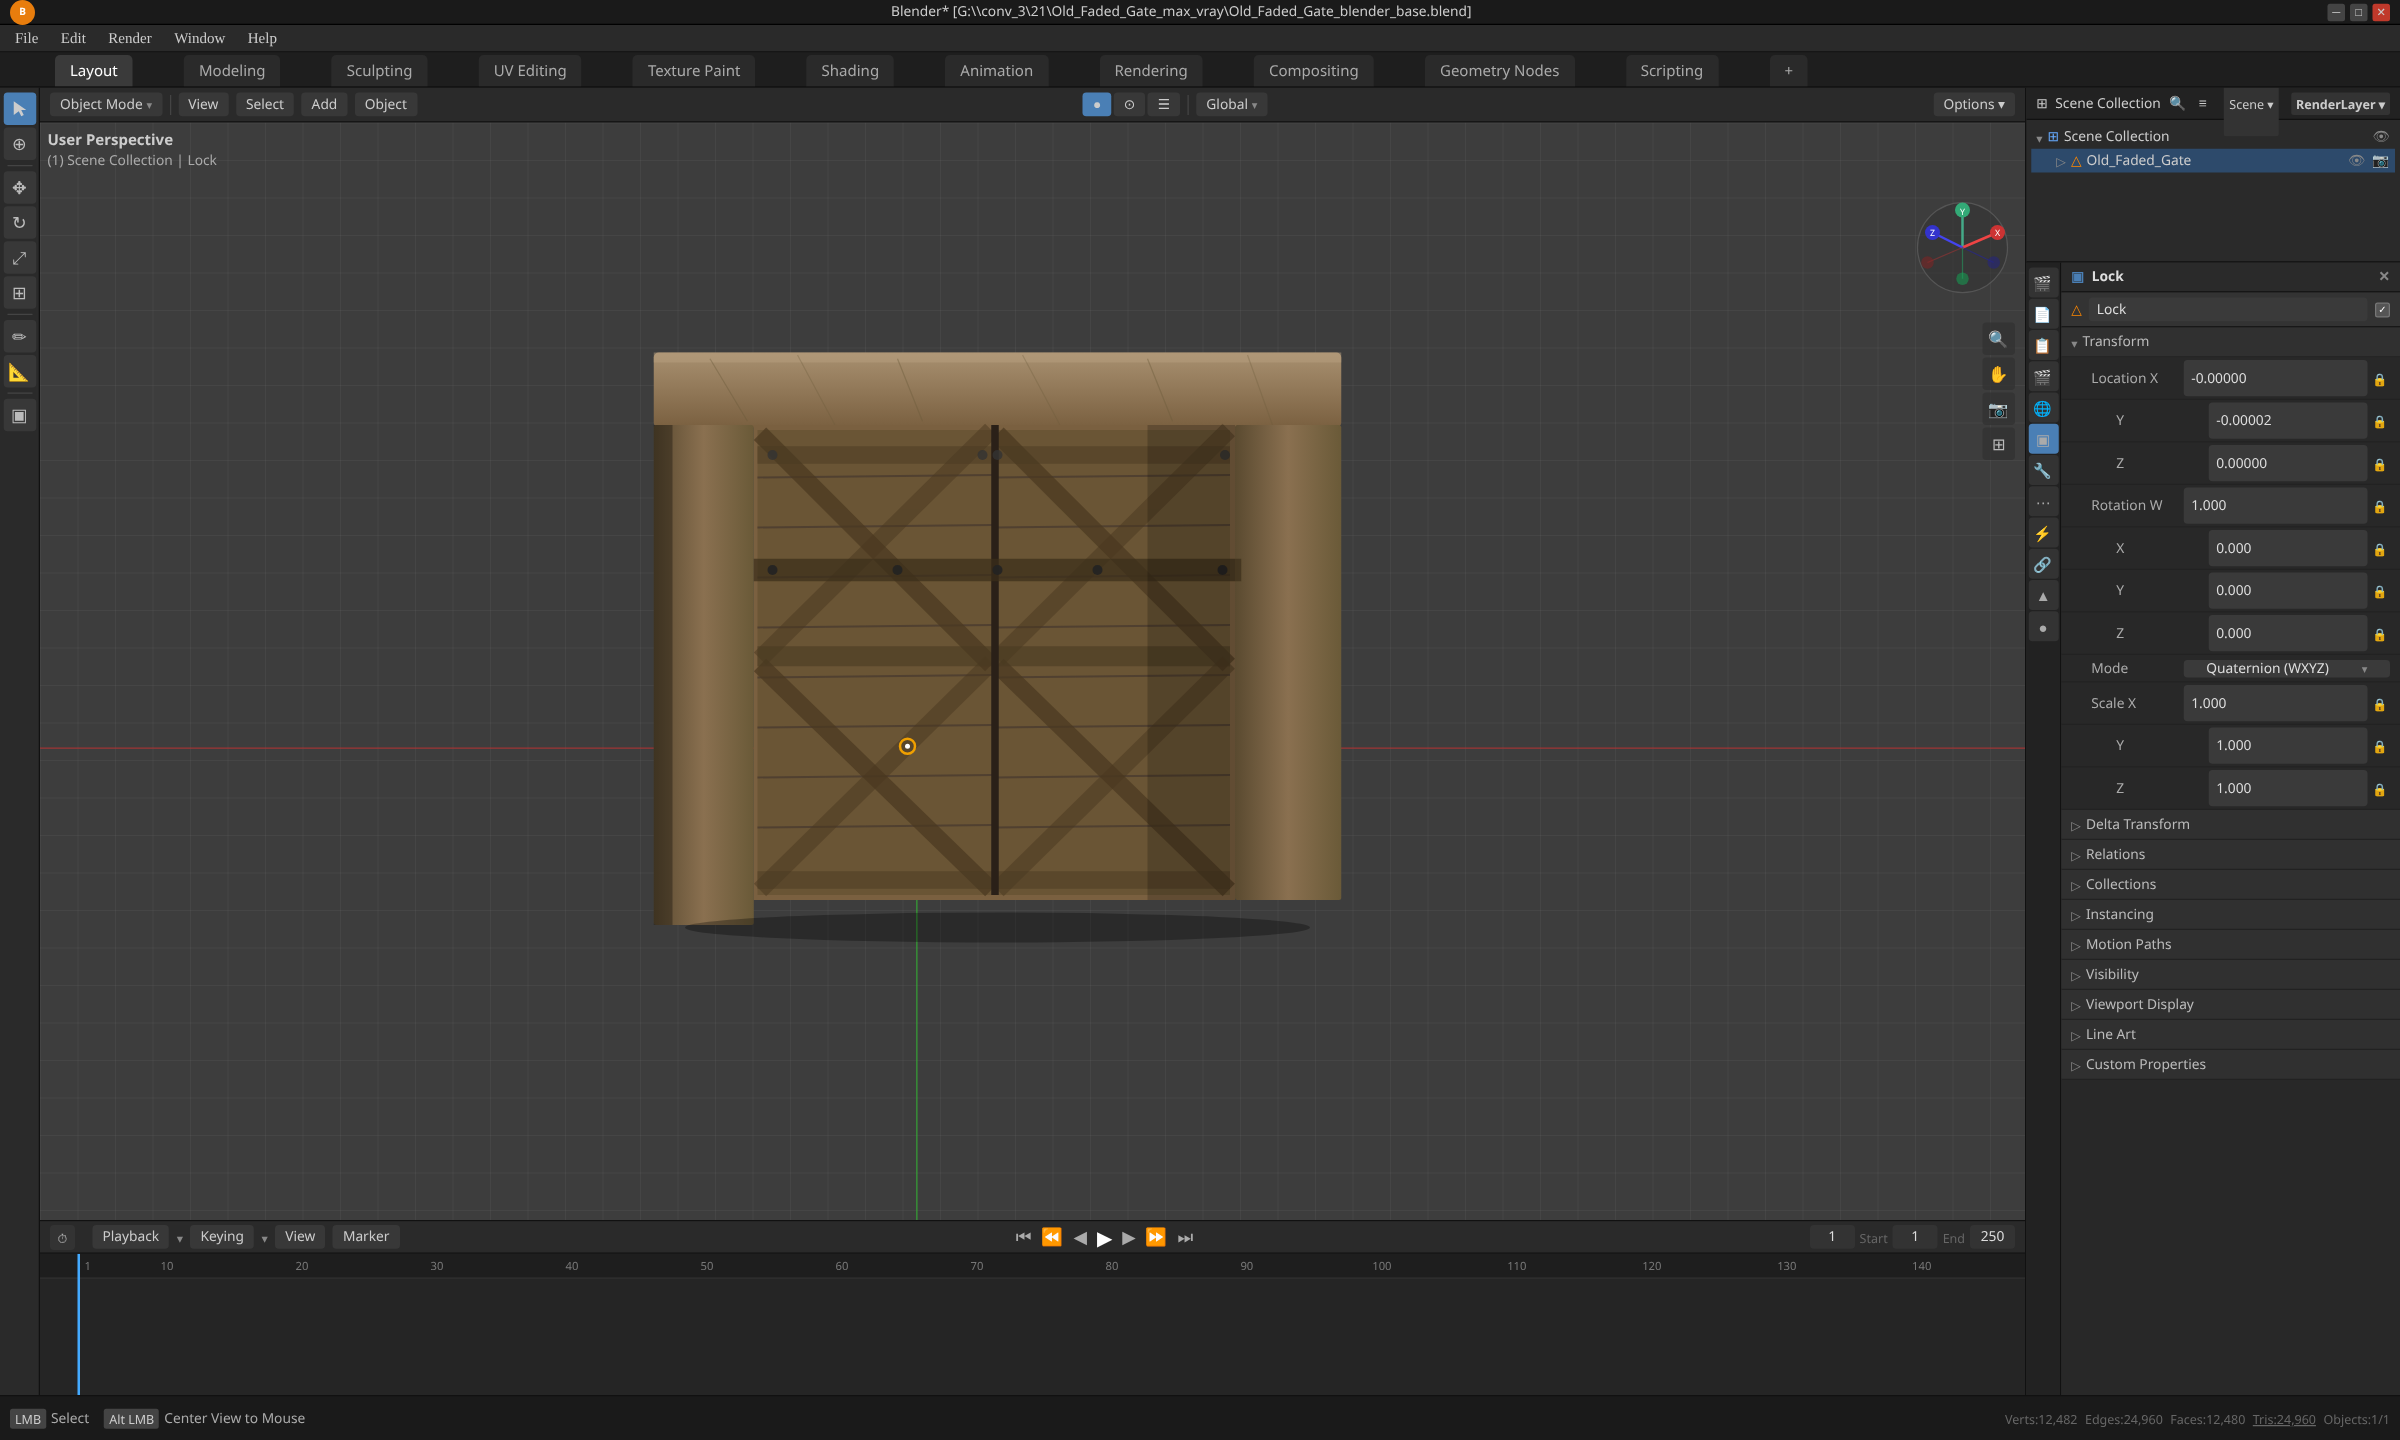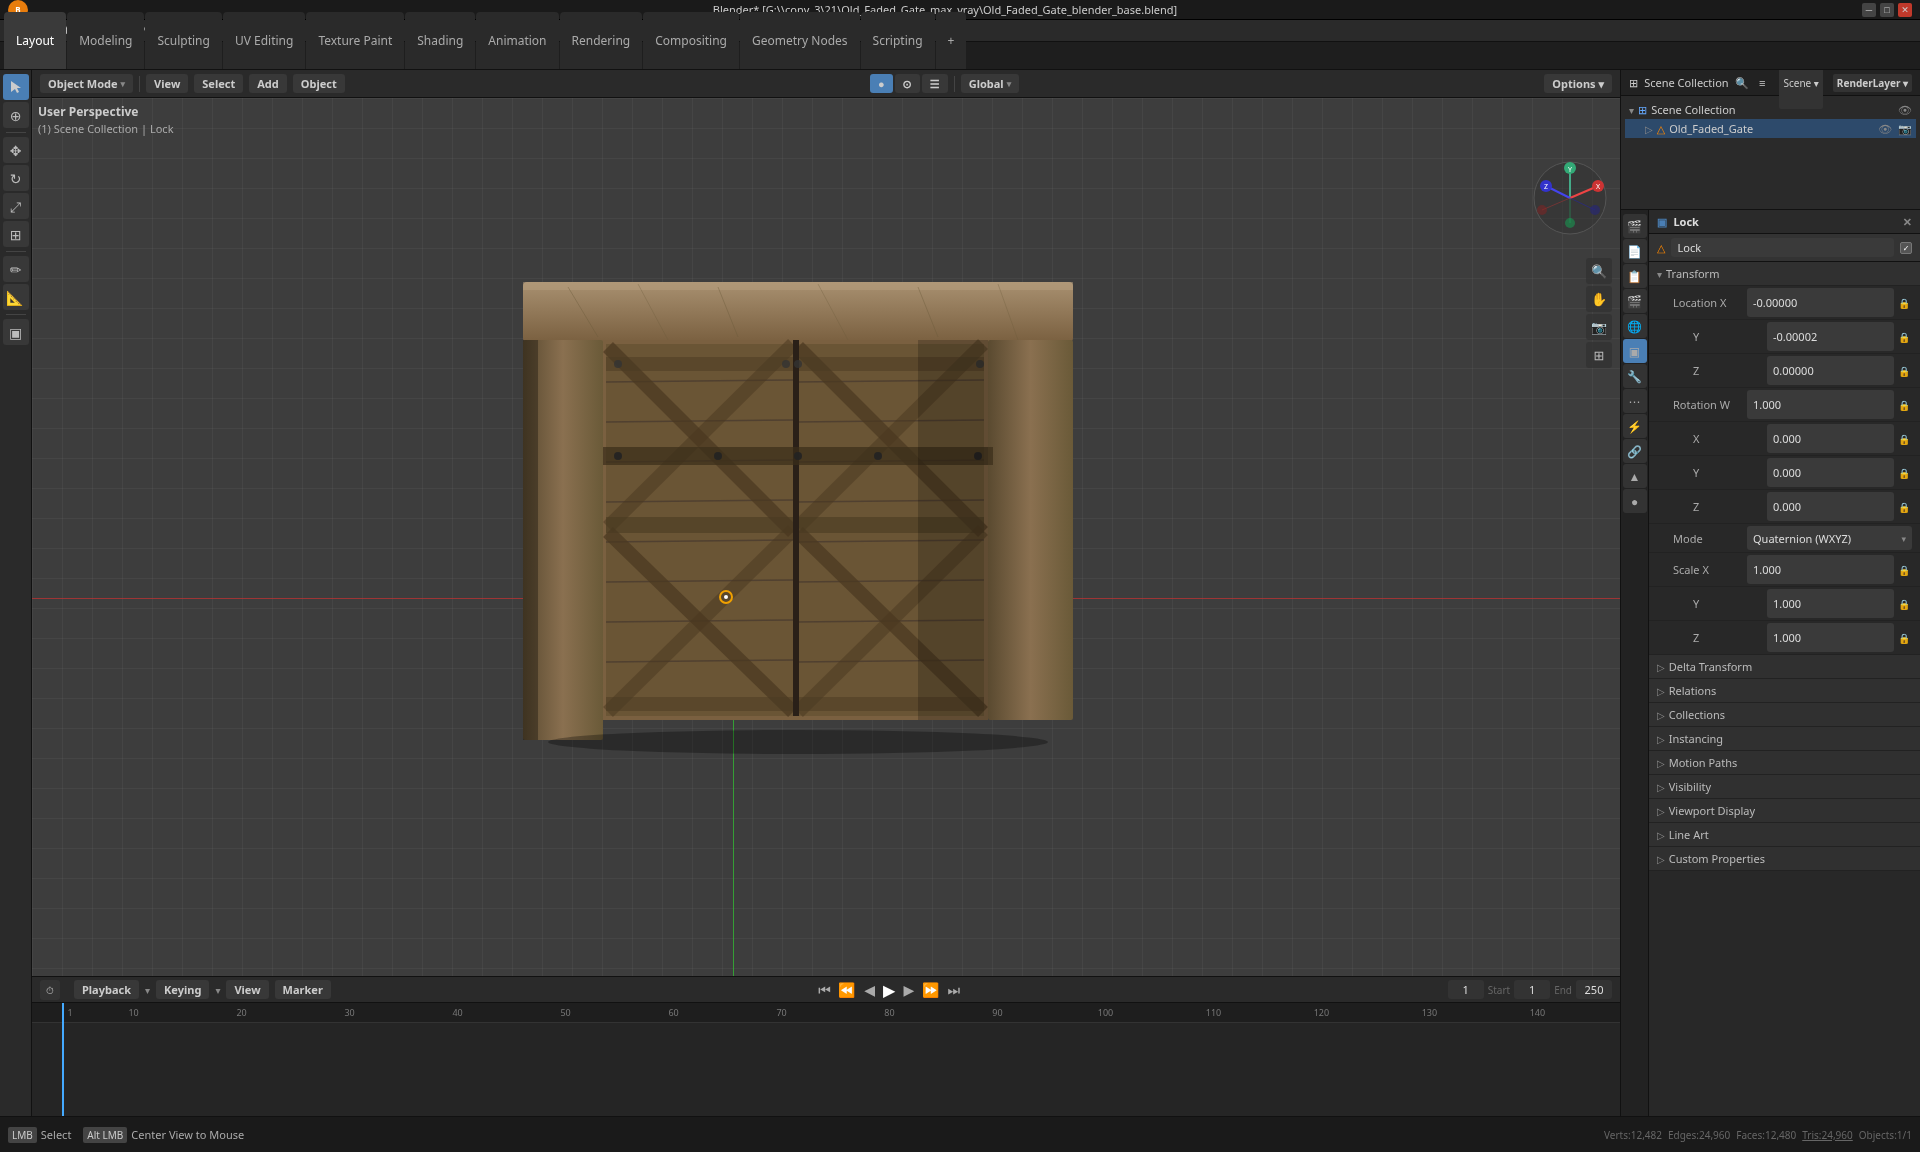--- a/index.html
+++ b/index.html
@@ -68,27 +68,28 @@
     #workspace-tabs {
       background: #1e1e1e;
       height: 28px;
       display: flex;
       align-items: flex-end;
       padding: 0 4px;
       flex-shrink: 0;
       border-bottom: 1px solid #111;
     }
     .ws-tab {
-      padding: 20px 12px;
+      padding: 4px 12px;
       color: #aaa;
       font-size: 12px;
       cursor: pointer;
       border-radius: 4px 4px 0 0;
       background: #2a2a2a;
       margin-right: 1px;
+      margin-left: 40px;
     }
     .ws-tab.active {
       background: #3a3a3a;
       color: #fff;
     }
 
     
     #main-layout {
       display: flex;
       flex: 1;
@@ -134,21 +135,21 @@
       flex-shrink: 0;
       border-bottom: 1px solid #111;
     }
     .vp-header-btn {
       padding: 2px 8px;
       background: #383838;
       border-radius: 3px;
       color: #ccc;
       font-size: 11px;
       cursor: pointer;
-      display: flex; align-items: center; gap: 3px; font-weight: bold;
+      display: flex; align-items: center; gap: 3px;
     }
     .vp-header-sep { width: 1px; height: 16px; background: #444; }
 
     
     #viewport-canvas {
       flex: 1;
       background: #3d3d3d;
       position: relative;
       overflow: hidden;
     }
@@ -398,24 +399,24 @@
       padding: 2px 8px 2px 44px;
       gap: 4px;
       border-bottom: 1px solid #222;
       min-height: 22px;
     }
 
     .prop-select {
       flex: 1;
       background: #3a3a3a;
       border-radius: 3px;
-      padding: 2px 6px;
+      padding: 2px 18px;
       color: #ddd;
       font-size: 11px;
-      height: 24px;
+      height: 14px;
       display: flex;
       align-items: center;
       justify-content: space-between;
     }
 
     
     #timeline {
       height: 140px;
       background: #1e1e1e;
       border-top: 1px solid #111;

